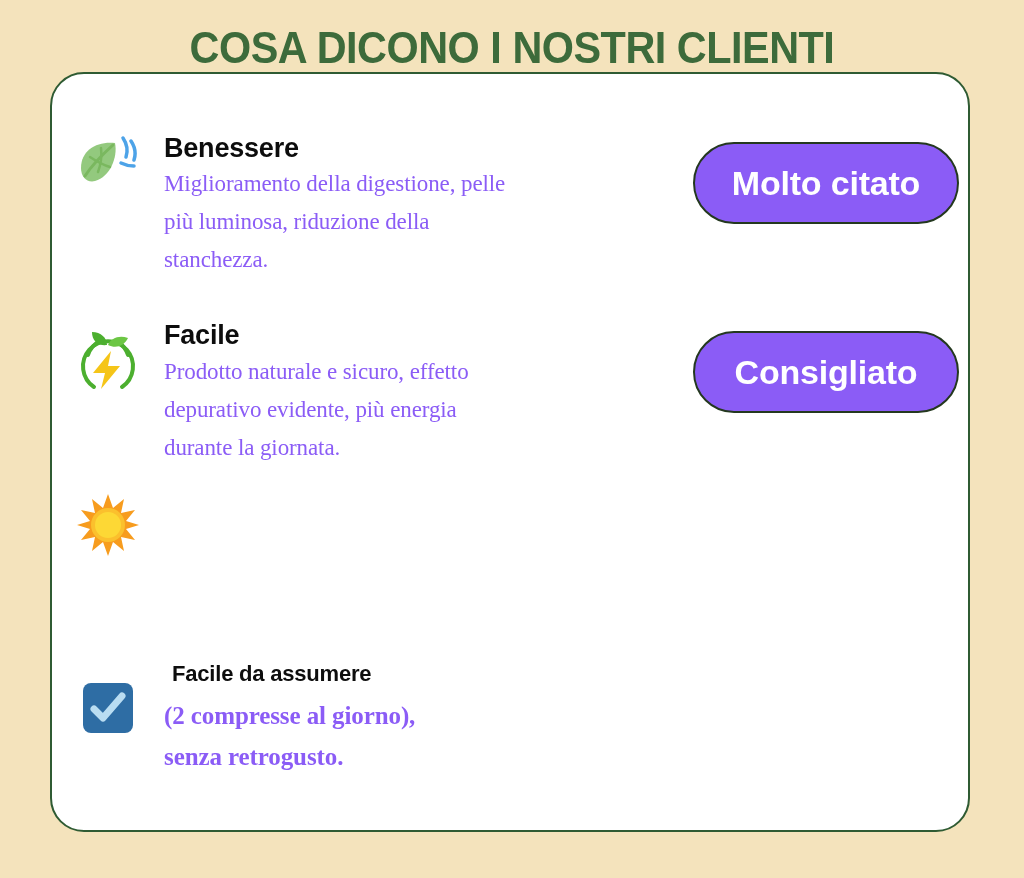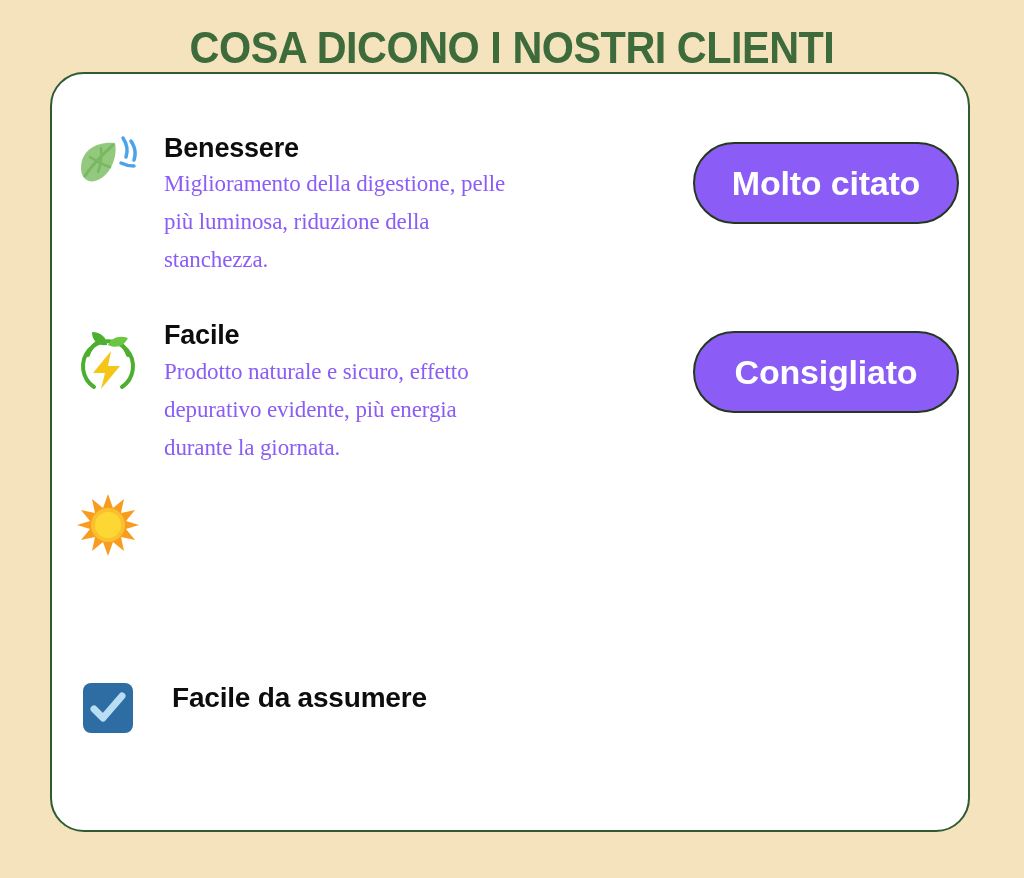--- a/index.html
+++ b/index.html
@@ -114,21 +114,21 @@
     letter-spacing: -0.1px;
   }
 
   .item-desc.bold-desc {
     font-weight: bold;
     font-size: 25px;
     line-height: 41px;
   }
 
   .row-1 .item-title { margin-bottom: 0px; }
-  .row-4 .item-title { font-size: 28px; line-height: 40px; padding-left: 8px; margin-top: 24px; }
+  .row-4 .item-title { font-size: 22px; line-height: 40px; padding-left: 8px; }
 
   
   .badge-cell {
     flex: 1 1 auto;
     display: flex;
     justify-content: center;
     align-items: flex-start;
   }
   .row-1 .badge-cell { padding-top: 10px; }
   .row-2 .badge-cell { padding-top: 12px; }
@@ -232,18 +232,22 @@
 
       <div class="row row-4">
         <div class="icon-cell">
           <svg class="icon-svg" width="52" height="52" viewBox="0 0 52 52">
             <rect x="1" y="1" width="50" height="50" rx="8" fill="#2e6da4"></rect>
             <path d="M12 27 L21 36 L40 14" stroke="#b9ddf2" stroke-width="7" fill="none" stroke-linecap="round" stroke-linejoin="round"></path>
           </svg>
         </div>
         <div class="text-cell">
           <div class="item-title"> Facile da assumere</div>
+          <div class="item-desc bold-desc">
+            <span>(2 compresse al giorno),</span><br>
+            <span>senza retrogusto.</span>
+          </div>
         </div>
       </div>
 
     </div>
   </div>
 </div>
 
 </body></html>

